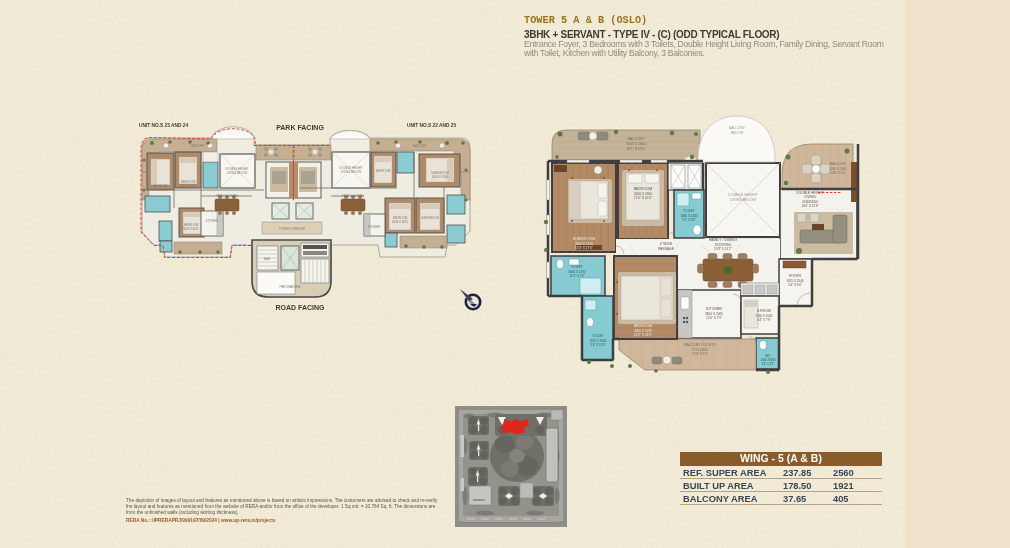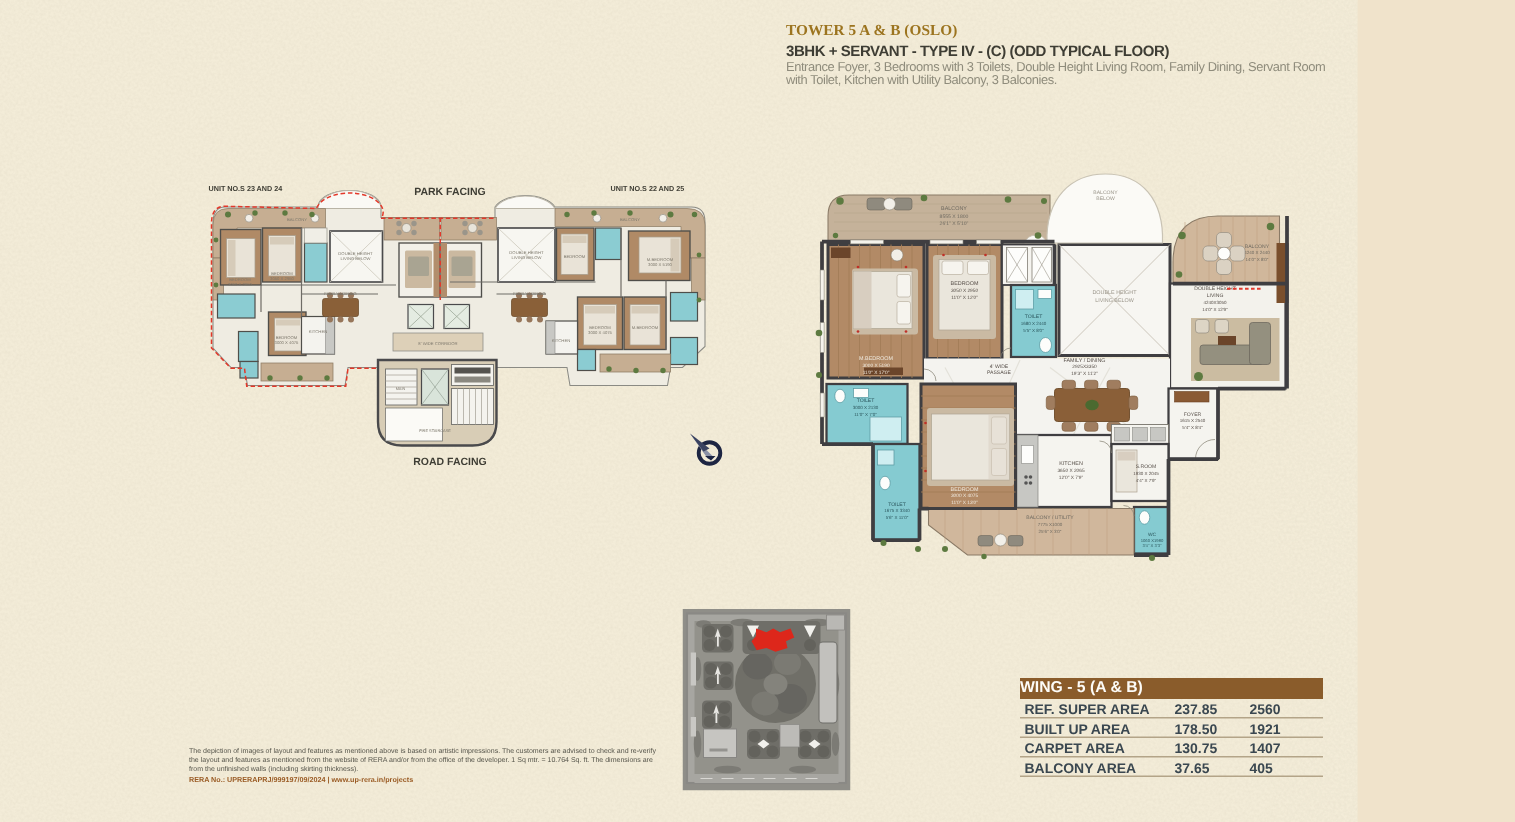--- a/index.html
+++ b/index.html
@@ -14,21 +14,21 @@
 <div class="abs" style="left:905px;top:0;width:105px;height:548px;background:#f0e3cb;"></div>
 
 <svg class="abs" style="left:0;top:0;" width="905" height="548">
   <filter id="grain">
       <feTurbulence type="fractalNoise" baseFrequency="0.55" numOctaves="2" seed="7"></feTurbulence>
       <feColorMatrix type="matrix" values="0 0 0 0 0.52  0 0 0 0 0.47  0 0 0 0 0.36  0.6 0 0 0 -0.18"></feColorMatrix>
     </filter>
   <rect width="905" height="548" filter="url(#grain)" opacity="0.35"></rect>
 </svg>
 
-<div class="abs" style="left:524px;top:14.5px;width:420px;font-family:Liberation Serif, serif;font-weight:bold;font-size:10.2px;letter-spacing:0.05px;color:#9c741f;">TOWER 5 A &amp; B (OSLO)</div>
+<div class="abs" style="left:524px;top:14.5px;width:420px;font-family:Liberation Mono, monospace;font-weight:bold;font-size:10.2px;letter-spacing:0.05px;color:#9c741f;">TOWER 5 A &amp; B (OSLO)</div>
 
 <div class="abs" style="left:524px;top:28.5px;width:420px;font-weight:bold;font-size:10px;letter-spacing:-0.3px;color:#3e3d34;">3BHK + SERVANT - TYPE IV - (C) (ODD TYPICAL FLOOR)</div>
 
 <div class="abs" style="left:524px;top:39.5px;width:420px;font-size:8.6px;letter-spacing:-0.28px;line-height:9.9px;color:#8f8c7c;">Entrance Foyer, 3 Bedrooms with 3 Toilets, Double Height Living Room, Family Dining, Servant Room<br>with Toilet, Kitchen with Utility Balcony, 3 Balconies.</div>
 
 <svg class="abs" style="left:130px;top:112px;" width="350" height="205" viewBox="130 112 350 205">
 
   <text x="139" y="127" font-size="4.8" font-weight="bold" fill="#3e3d34" font-family="Liberation Sans">UNIT NO.S 23 AND 24</text>
 
   <text x="300" y="130" font-size="7" font-weight="bold" fill="#3e3d34" text-anchor="middle" font-family="Liberation Sans">PARK FACING</text>
@@ -667,39 +667,34 @@
     </g>
 </svg>
 
 <svg class="abs" style="left:457px;top:285px;" width="30" height="30" viewBox="0 0 30 30">
   <circle cx="16" cy="17" r="7.2" fill="none" stroke="#1d2542" stroke-width="2.6"></circle>
   <path d="M3,4 L19,20 L15,21 Z" fill="#8a90a5"></path>
   <path d="M3,4 L12,16 L16,14 Z" fill="#3a4260"></path>
   <path d="M13,19 L20,19 L17,22 Z" fill="#1d2542"></path>
 </svg>
 
-<div class="abs" style="left:680px;top:452px;width:202px;height:13.5px;background:#8a5c2b;color:#fdfcf8;font-weight:bold;font-size:10.5px;text-align:left;line-height:13.5px;">WING - 5 (A &amp; B)</div>
+<div class="abs" style="left:680px;top:452px;width:202px;height:13.5px;background:#8a5c2b;color:#fdfcf8;font-weight:bold;font-size:10.5px;text-align:center;line-height:13.5px;">WING - 5 (A &amp; B)</div>
 
 <div class="abs" style="left:680px;top:465.5px;width:202px;font-size:9.3px;font-weight:bold;color:#3a4750;">
   <div style="position:relative;height:12.2px;border-bottom:0.8px solid #b3a488;">
       <span style="position:absolute;left:3px;top:2.2px;">REF. SUPER AREA</span>
       <span style="position:absolute;left:103px;top:2.2px;">237.85</span>
       <span style="position:absolute;left:153px;top:2.2px;">2560</span>
     </div>
   <div style="position:relative;height:12.2px;border-bottom:0.8px solid #b3a488;">
       <span style="position:absolute;left:3px;top:2.2px;">BUILT UP AREA</span>
       <span style="position:absolute;left:103px;top:2.2px;">178.50</span>
       <span style="position:absolute;left:153px;top:2.2px;">1921</span>
     </div>
   <div style="position:relative;height:12.2px;border-bottom:0.8px solid #b3a488;">
-      <span style="position:absolute;left:3px;top:2.2px;">CARPET AREA</span>
-      <span style="position:absolute;left:103px;top:2.2px;">130.75</span>
-      <span style="position:absolute;left:153px;top:2.2px;">1407</span>
-    </div>
-  <div style="position:relative;height:12.2px;border-bottom:0.8px solid #b3a488;">
       <span style="position:absolute;left:3px;top:2.2px;text-align:center;">BALCONY AREA</span>
       <span style="position:absolute;left:103px;top:2.2px;">37.65</span>
       <span style="position:absolute;left:153px;top:2.2px;">405</span>
     </div>
 </div>
 
 <div class="abs" style="left:126px;top:498px;width:312px;font-size:4.7px;line-height:5.8px;color:#56554b;">The depiction of images of layout and features as mentioned above is based on artistic impressions. The customers are advised to check and re-verify the layout and features as mentioned from the website of RERA and/or from the office of the developer. 1 Sq mtr. = 10.764 Sq. ft. The dimensions are from the unfinished walls (including skirting thickness).</div>
 
 <div class="abs" style="left:126px;top:517.5px;width:312px;font-size:4.8px;font-weight:bold;color:#9a5b24;">RERA No.: UPRERAPRJ/999197/09/2024 | www.up-rera.in/projects</div>
 

